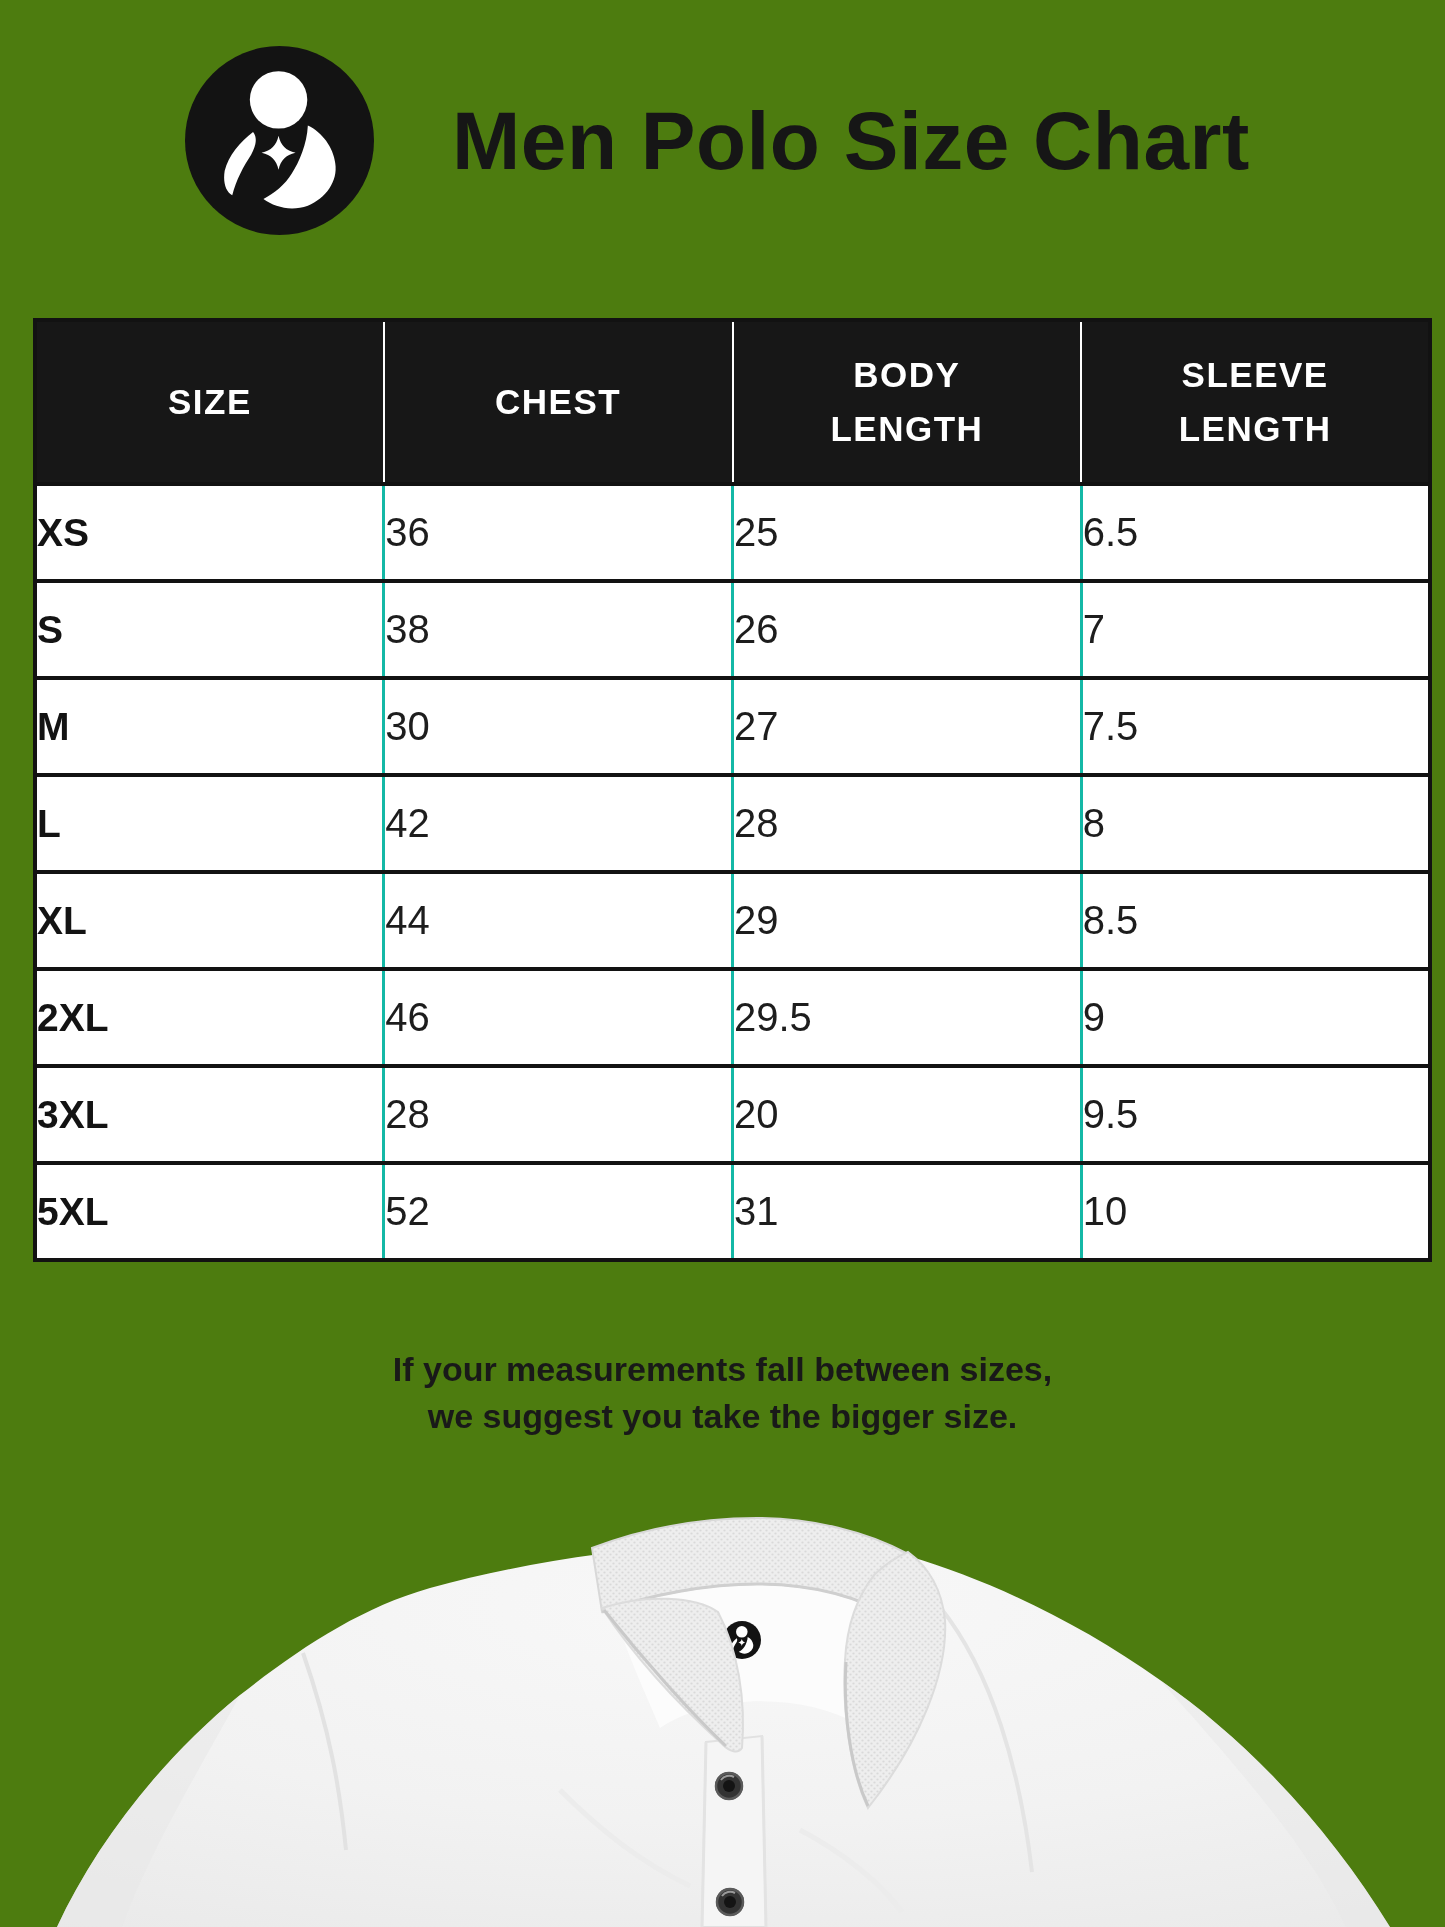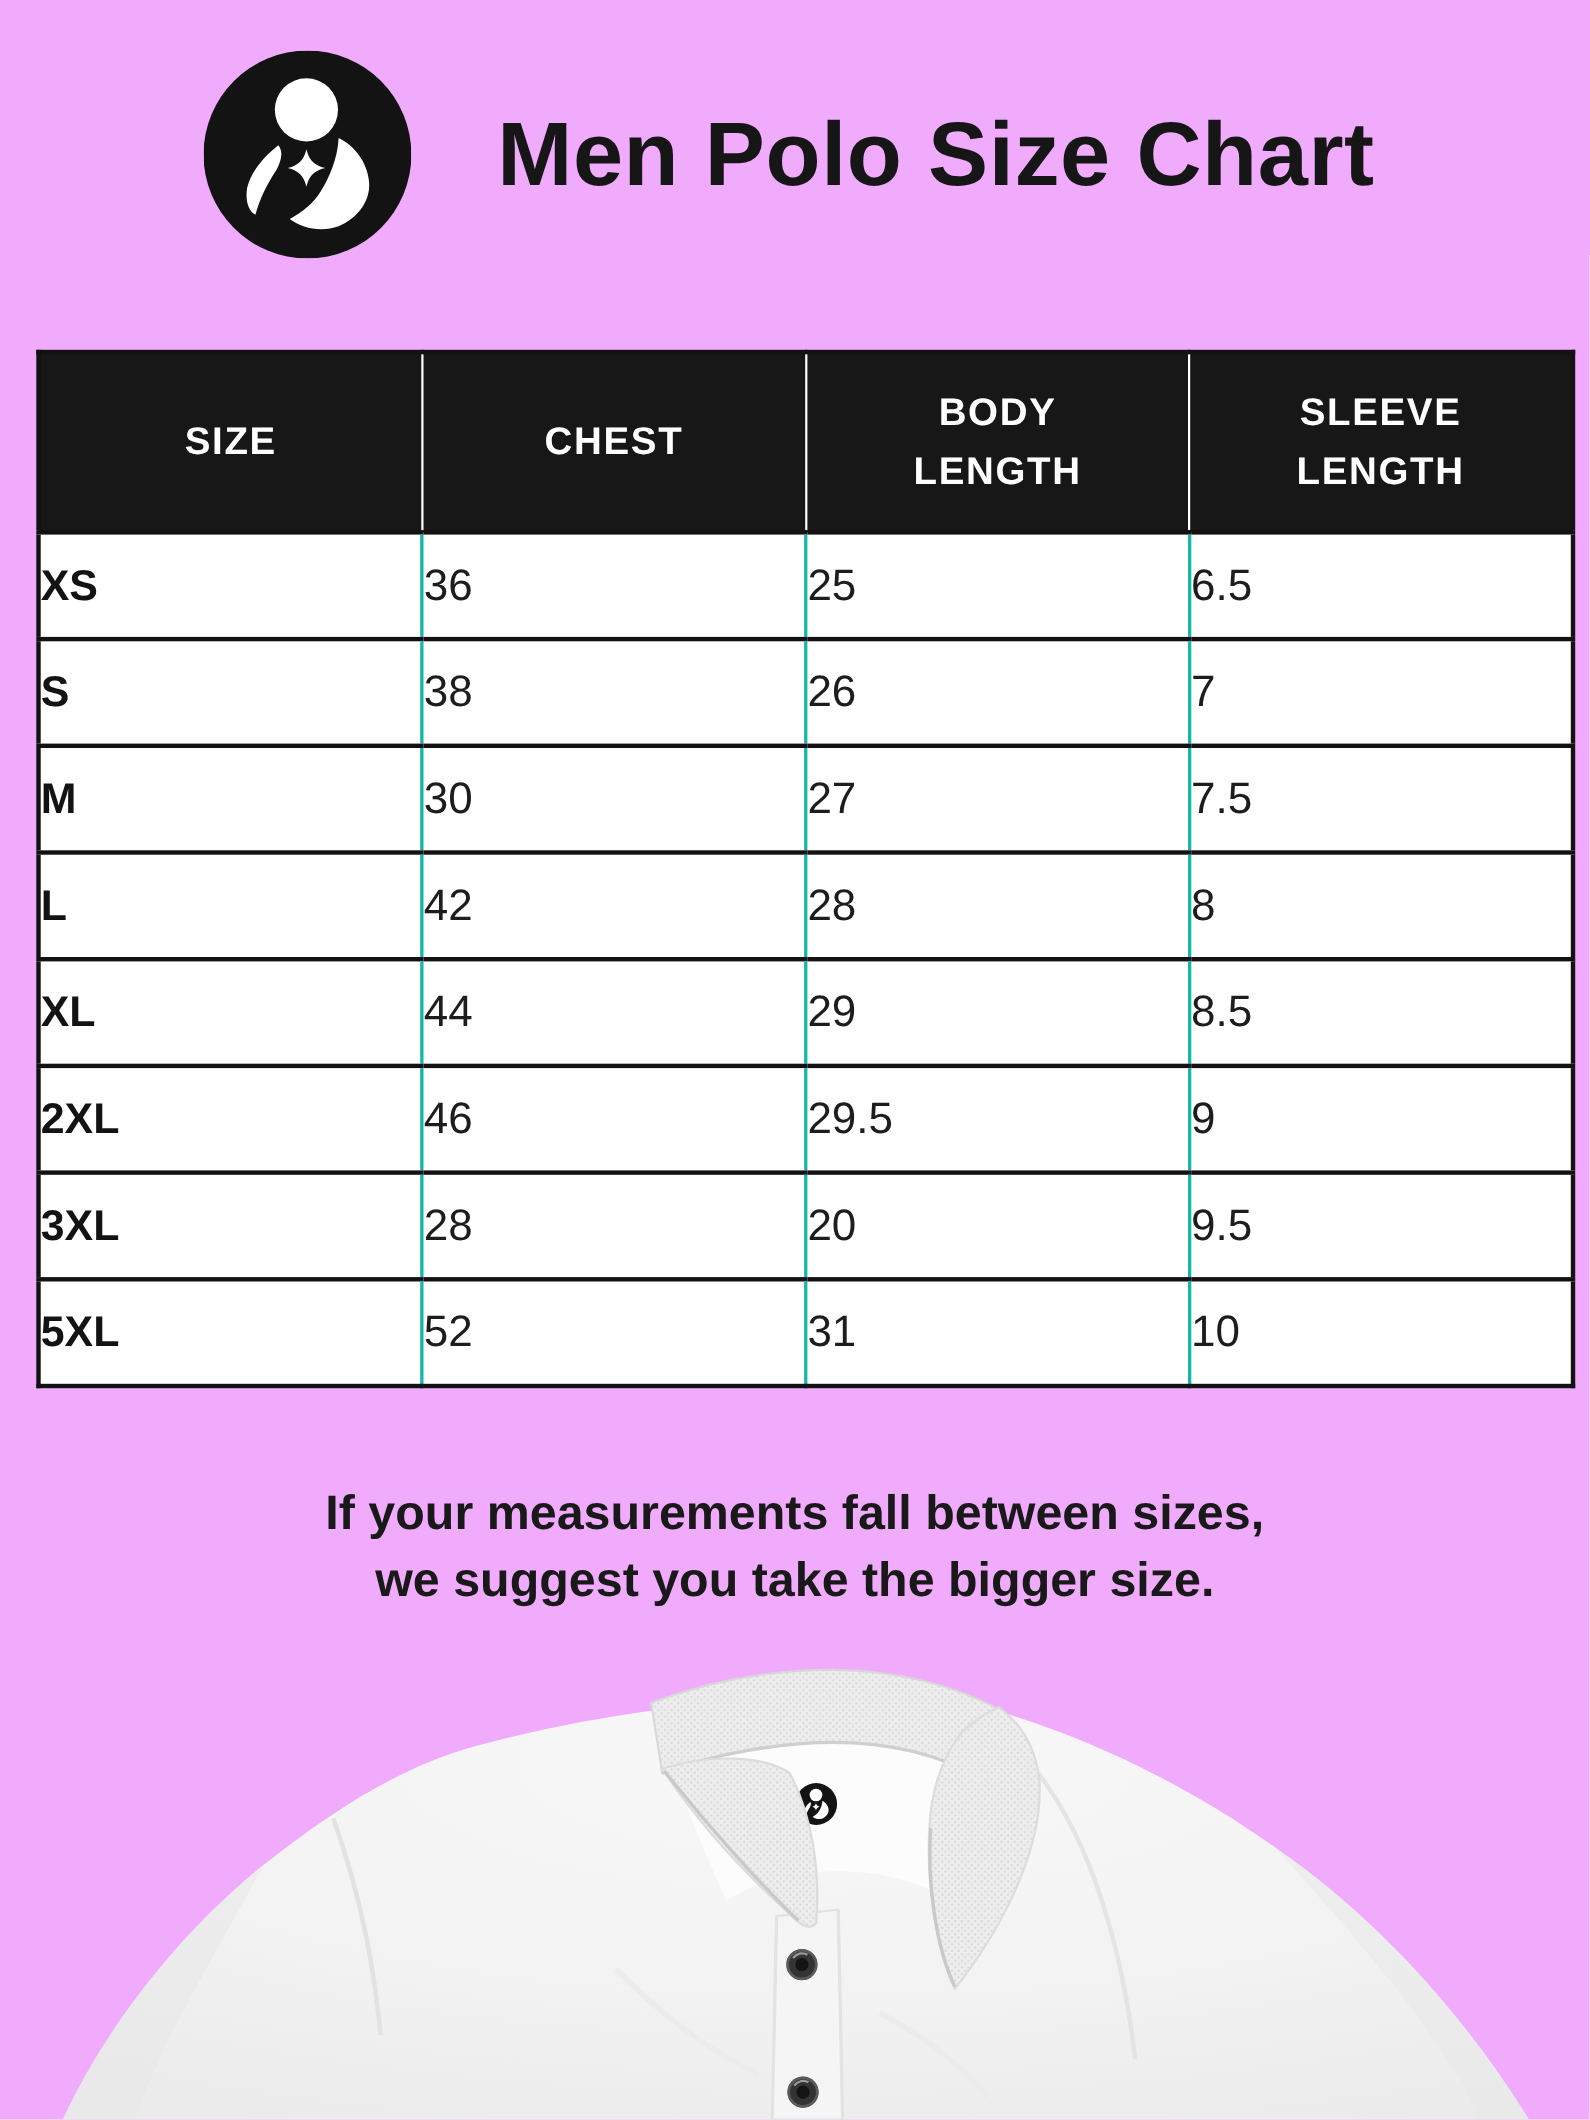--- a/index.html
+++ b/index.html
@@ -1,17 +1,17 @@
 <!DOCTYPE html>
 <html><head>
 <meta charset="utf-8">
 <style>
   html,body { margin:0; padding:0; background:#ffffff; }
   .page {
-    position:relative; width:1445px; height:1927px; background:#f0abfc;
+    position:relative; width:1445px; height:1927px; background:#4d7c0f;
     overflow:hidden; font-family:"Liberation Sans", sans-serif; color:#1c1c1c;
   }
 
   
   .brand-logo { position:absolute; left:185px; top:46px; width:189px; height:189px; }
   .page-title {
     position:absolute; left:452px; top:100px; margin:0;
     font-size:82px; font-weight:bold; line-height:1; letter-spacing:0.5px;
     color:#161616; white-space:nowrap;
   }
@@ -35,21 +35,21 @@
     height:93px; text-align:left; vertical-align:middle;
     font-size:40px; color:#1d1d1d; background:#ffffff;
     border-top:4px solid #121212; padding:0;
   }
   .size-table td + td { border-left:3px solid #14b8a6; }
   .size-table td.size-cell { font-weight:bold; font-size:39px; color:#131313; }
 
   
   .fit-note {
     position:absolute; left:0; top:1346px; width:100%;
-    text-align:center; font-weight:bold; font-size:44px;
+    text-align:center; font-weight:bold; font-size:34px;
     line-height:1.38; color:#191919;
   }
 
   
   .shirt { position:absolute; left:0; top:1490px; width:1445px; height:437px; display:block; }
 </style>
 </head>
 <body>
 
 <div class="page">

